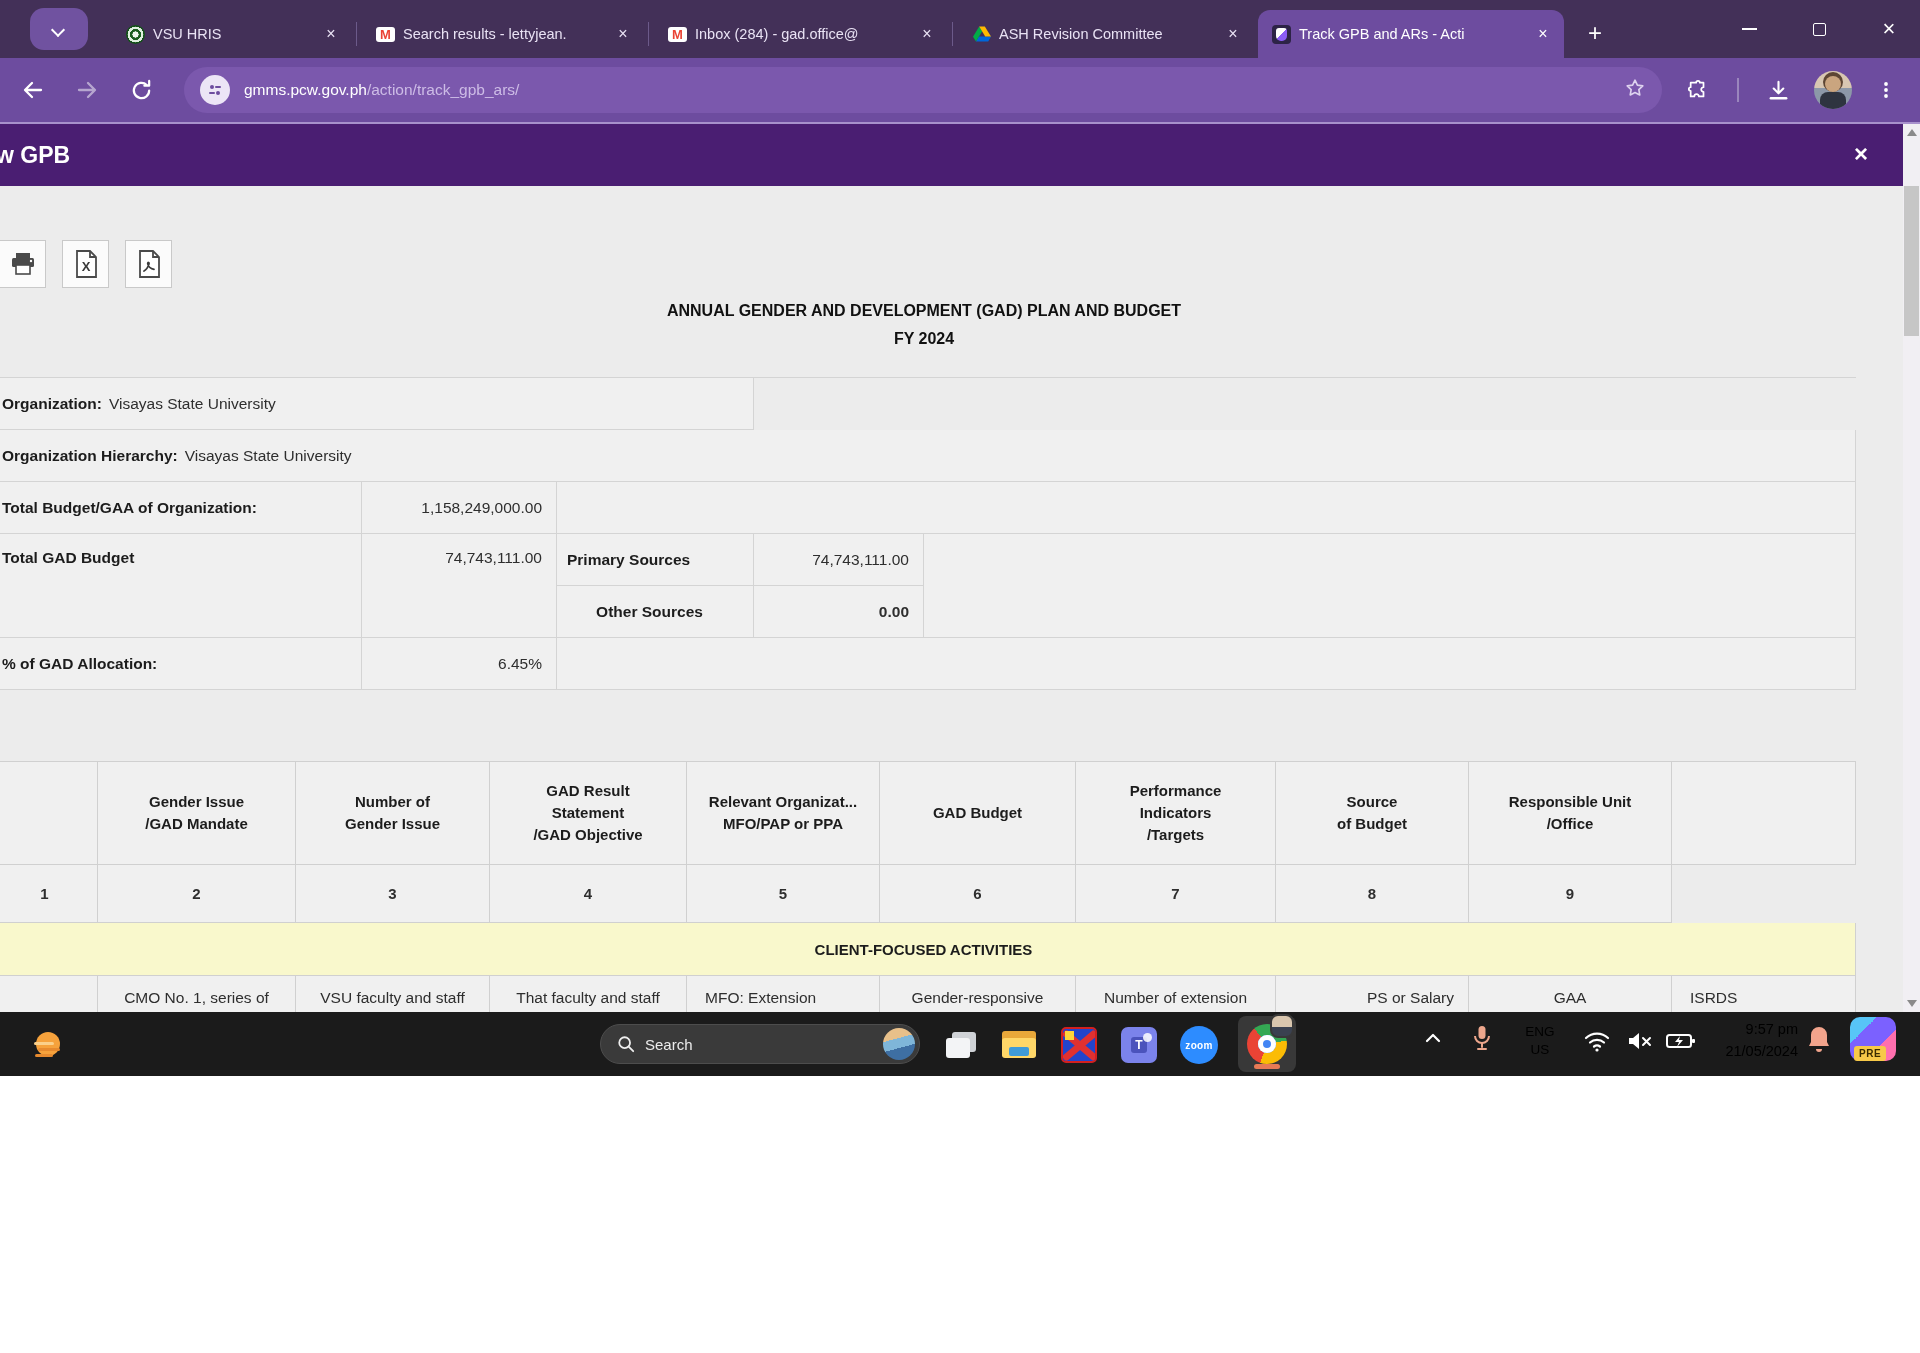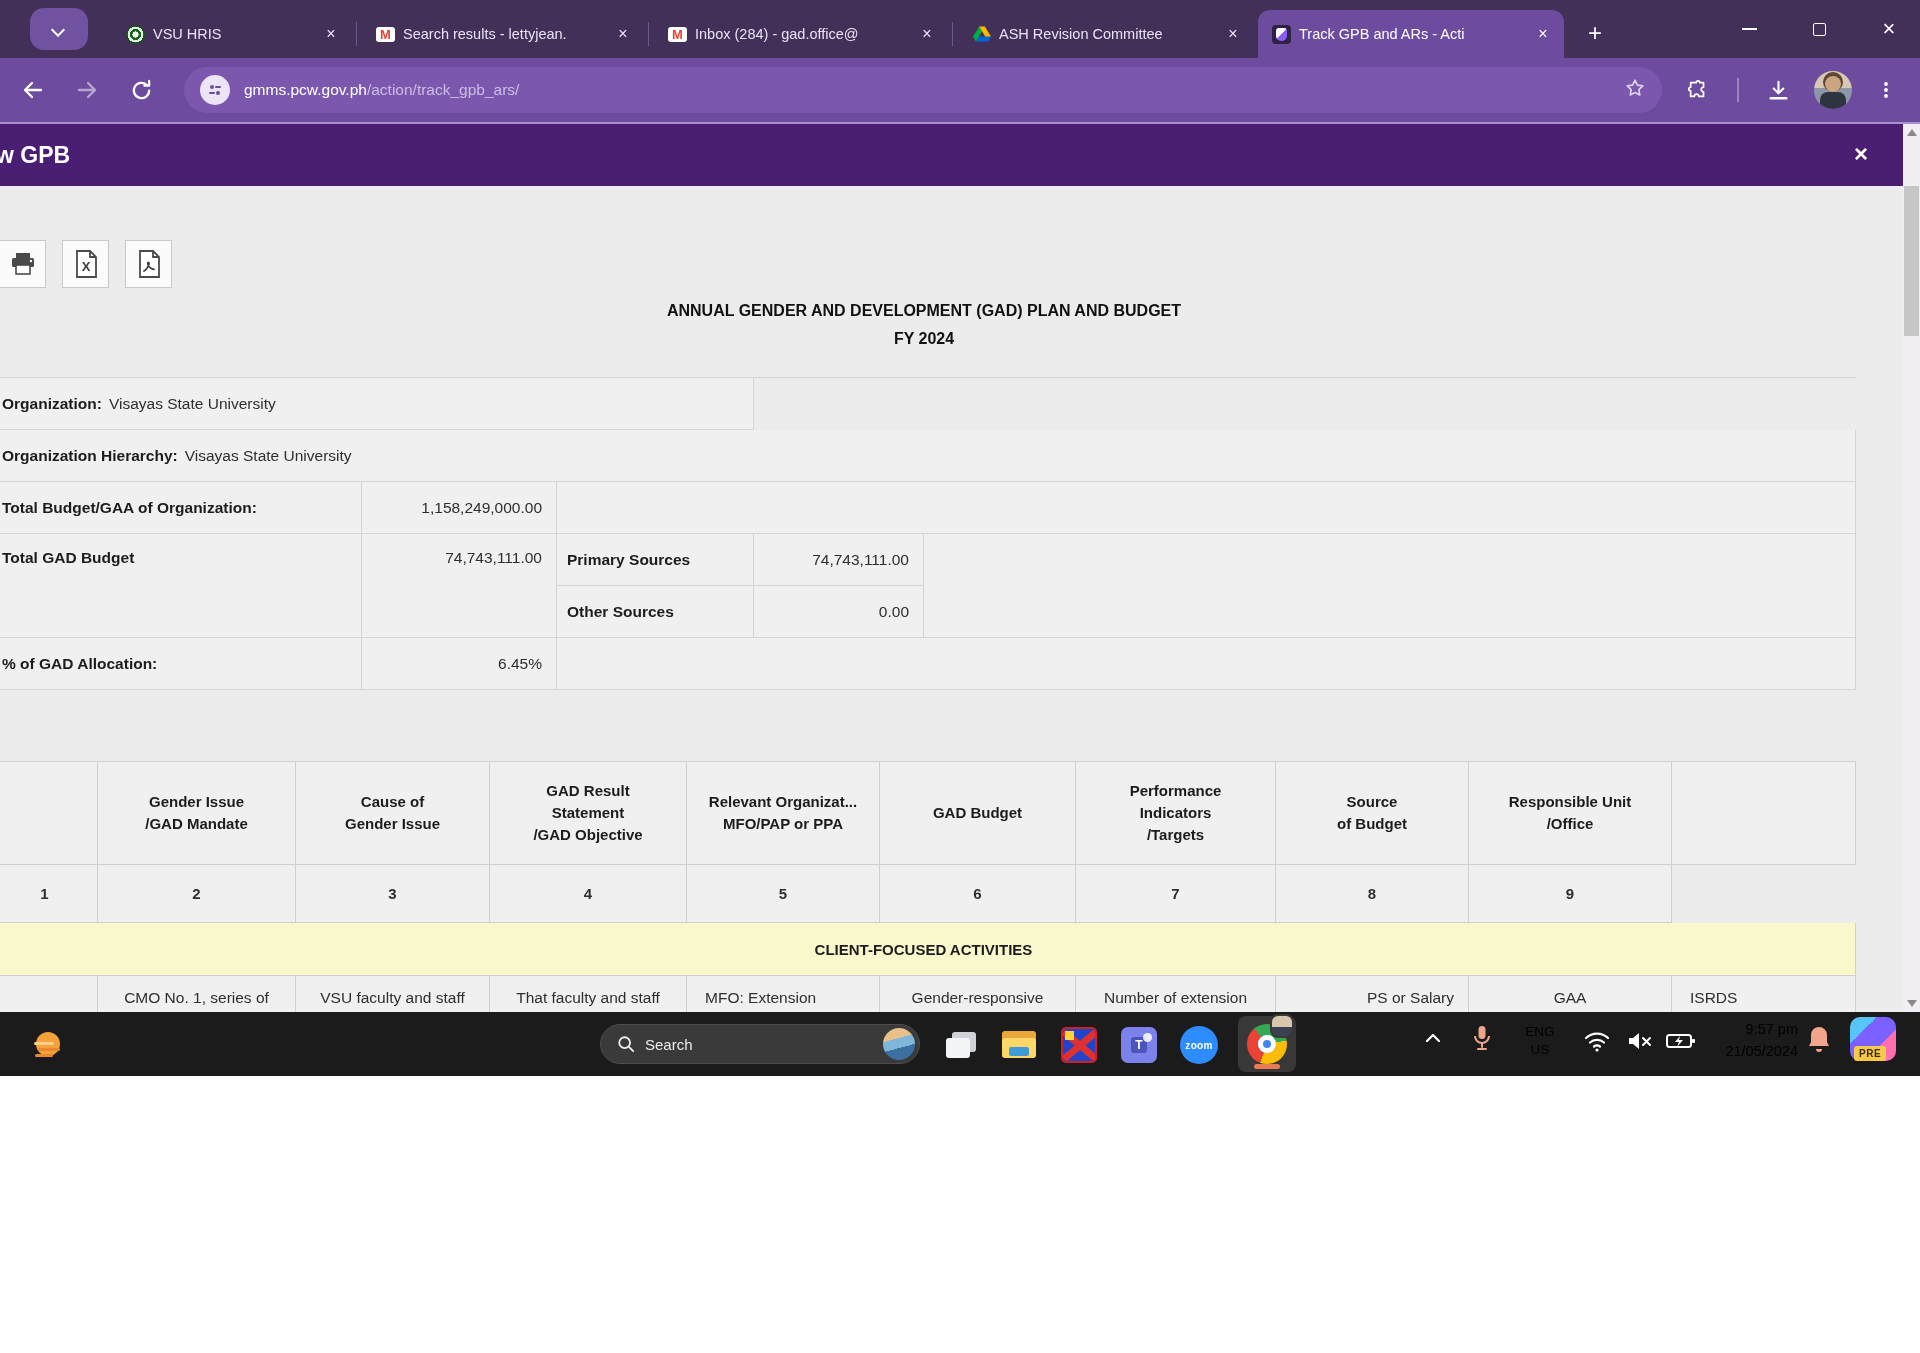--- a/index.html
+++ b/index.html
@@ -287,39 +287,39 @@
         <div class="og" style="grid-column:3/span 3; grid-row:3;"></div>
         <div class="og topalign" style="grid-column:1; grid-row:4/span 2;">
           <b>Total GAD Budget</b>
         </div>
         <div class="og rnum topalign" style="grid-column:2; grid-row:4/span 2;">74,743,111.00</div>
         <div class="og" style="grid-column:3; grid-row:4;">
           <b>Primary Sources</b>
         </div>
         <div class="og rnum" style="grid-column:4; grid-row:4;">74,743,111.00</div>
         <div class="og" style="grid-column:5; grid-row:4/span 2;"></div>
-        <div class="og" style="grid-column:3; grid-row:5;">
+        <div class="og" style="grid-column:3; grid-row:5;justify-content:center;">
           <b>Other Sources</b>
         </div>
-        <div class="og rnum" style="grid-column:4; grid-row:5;">0.00</div>
+        <div class="og rnum" style="grid-column:4; grid-row:5;font-weight:bold;">0.00</div>
         <div class="og" style="grid-column:1; grid-row:6;">
           <b>% of GAD Allocation:</b>
         </div>
         <div class="og rnum" style="grid-column:2; grid-row:6;">6.45%</div>
         <div class="og" style="grid-column:3/span 3; grid-row:6;"></div>
       </div>
 
       <div class="main-grid">
         <div class="mg hdr"></div>
         <div class="mg hdr">
           <span>Gender Issue</span>
             <span>/GAD Mandate</span>
         </div>
         <div class="mg hdr">
-          <span>Cause of</span>
+          <span>Number of</span>
             <span>Gender Issue</span>
         </div>
         <div class="mg hdr">
           <span>GAD Result</span>
             <span>Statement</span>
             <span>/GAD Objective</span>
         </div>
         <div class="mg hdr">
           <span>Relevant Organizat...</span>
             <span>MFO/PAP or PPA</span>

